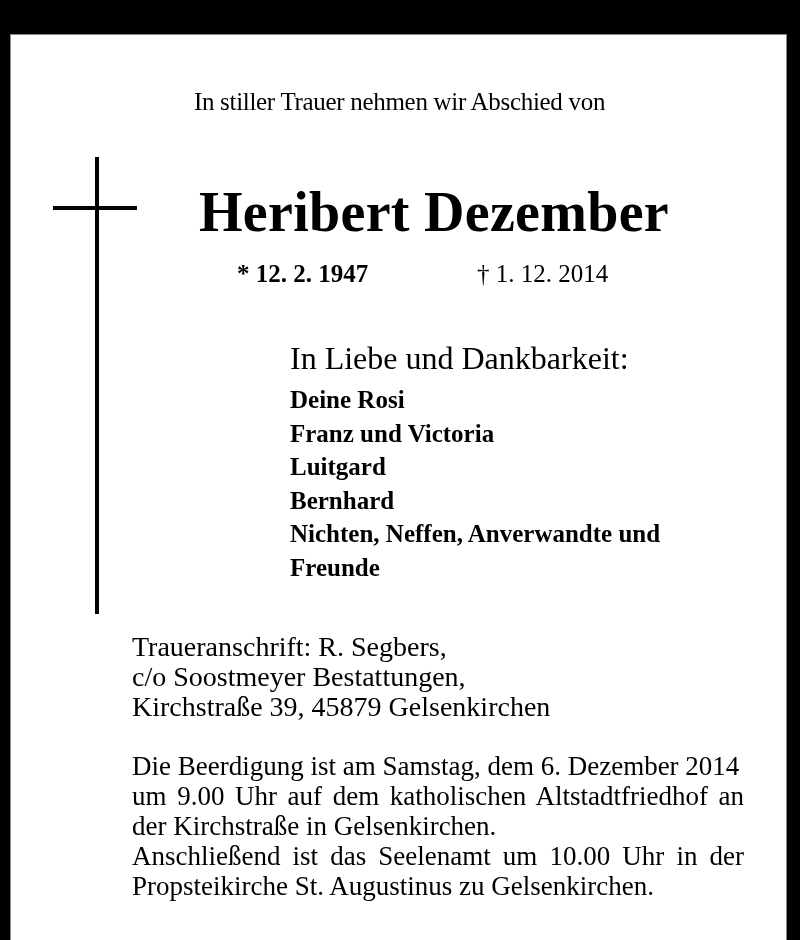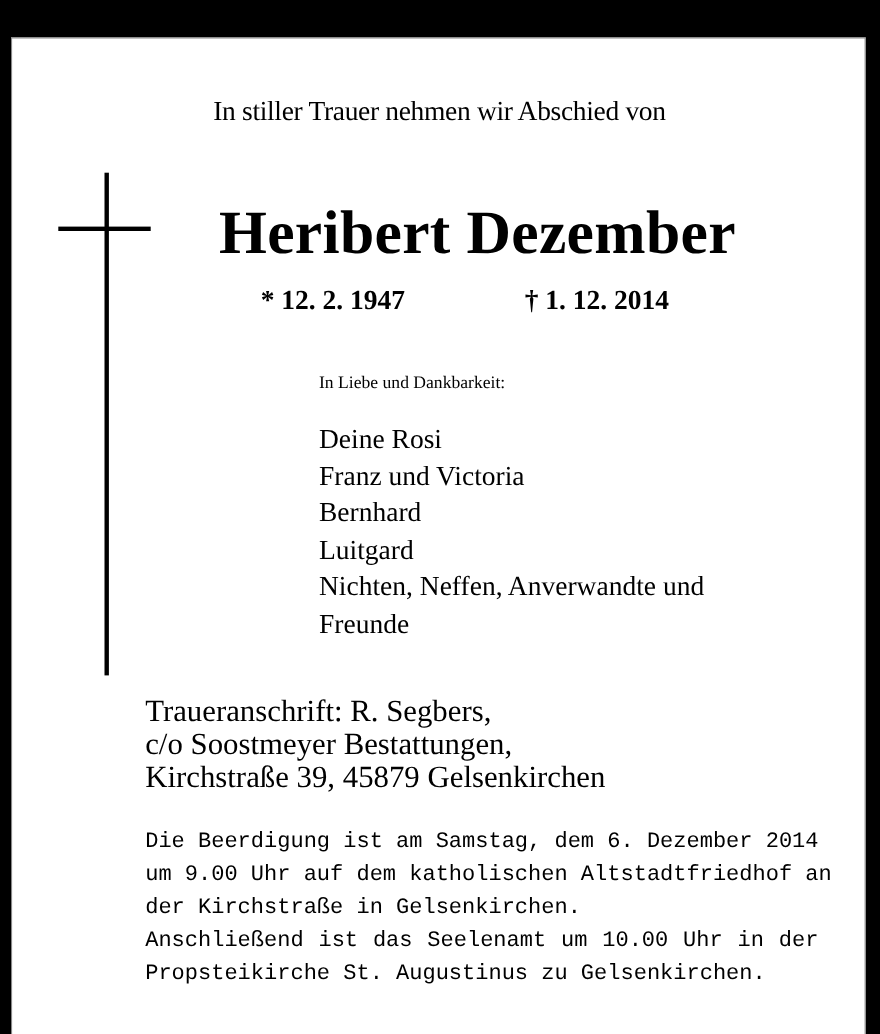--- a/index.html
+++ b/index.html
@@ -6,29 +6,29 @@
   body { width: 800px; height: 940px; background: #000; position: relative; overflow: hidden; }
   .page {
     position: absolute; left: 10px; top: 10px; width: 777px; height: 908px;
     background: #fff; border: 1px solid #888; box-sizing: border-box;
     font-family: "DejaVu Serif", "Liberation Serif", serif; color: #000000; margin-top: 24px;
   }
   .abs { position: absolute; white-space: nowrap; }
   .intro { left: 0; width: 777px; text-align: center; top: 53px; font-size: 25px; letter-spacing: -0.3px; font-family: "Liberation Serif", serif; }
   .name { top: 145px; left: 188px; font-size: 56px; font-weight: bold; font-family: "Liberation Serif", serif; letter-spacing: 0.3px; }
   .born { top: 225px; left: 226px; font-size: 25px; font-family: "Liberation Serif", serif; font-weight: bold; }
-  .died { top: 225px; left: 466px; font-size: 25px; font-family: "Liberation Serif", serif; font-weight: bold; }
+  .died { top: 225px; left: 466px; font-size: 25px; font-family: "Liberation Serif", serif; }
   .cross-v { position: absolute; left: 84px; top: 122px; width: 4px; height: 457px; background: #000; }
   .cross-h { position: absolute; left: 42px; top: 171px; width: 84px; height: 4px; background: #000; }
-  .thanks { top: 305px; left: 279px; font-size: 16px; font-family: "Liberation Serif", serif; }
-  .family { position: absolute; top: 348px; left: 279px; font-size: 25px; font-weight: normal; line-height: 33.5px; font-family: "Liberation Serif", serif; }
+  .thanks { top: 305px; left: 279px; font-size: 32px; font-family: "Liberation Serif", serif; }
+  .family { position: absolute; top: 348px; left: 279px; font-size: 25px; font-weight: bold; line-height: 33.5px; font-family: "Liberation Serif", serif; }
   .family div { white-space: nowrap; }
   .address { position: absolute; top: 597px; left: 121px; font-size: 28px; line-height: 30px; font-family: "Liberation Serif", serif; }
   .address div { white-space: nowrap; }
-  .funeral { position: absolute; top: 716px; left: 121px; width: 612px; font-size: 20px; line-height: 30px; font-family: Liberation Mono, monospace; }
+  .funeral { position: absolute; top: 716px; left: 121px; width: 612px; font-size: 27px; line-height: 30px; font-family: Liberation Serif, serif; }
   .funeral .j { text-align: justify; text-align-last: justify; white-space: nowrap; }
   .funeral .l { white-space: nowrap; }
 </style>
 </head>
 <body>
 
 <div class="page">
   <div class="abs intro">In stiller Trauer nehmen wir Abschied von</div>
 
   <div>
@@ -38,22 +38,22 @@
 
   <div class="abs name">Heribert Dezember</div>
   <div class="abs born">* 12. 2. 1947</div>
   <div class="abs died">† 1. 12. 2014</div>
 
   <div class="abs thanks">In Liebe und Dankbarkeit:</div>
 
   <div class="family">
     <div>Deine Rosi</div>
     <div>Franz und Victoria</div>
+    <div>Luitgard</div>
     <div>Bernhard</div>
-    <div>Luitgard</div>
     <div>Nichten, Neffen, Anverwandte und</div>
     <div>Freunde</div>
   </div>
 
   <div class="address">
     <div>Traueranschrift: R. Segbers,</div>
     <div>c/o Soostmeyer Bestattungen,</div>
     <div>Kirchstraße 39, 45879 Gelsenkirchen</div>
   </div>
 

